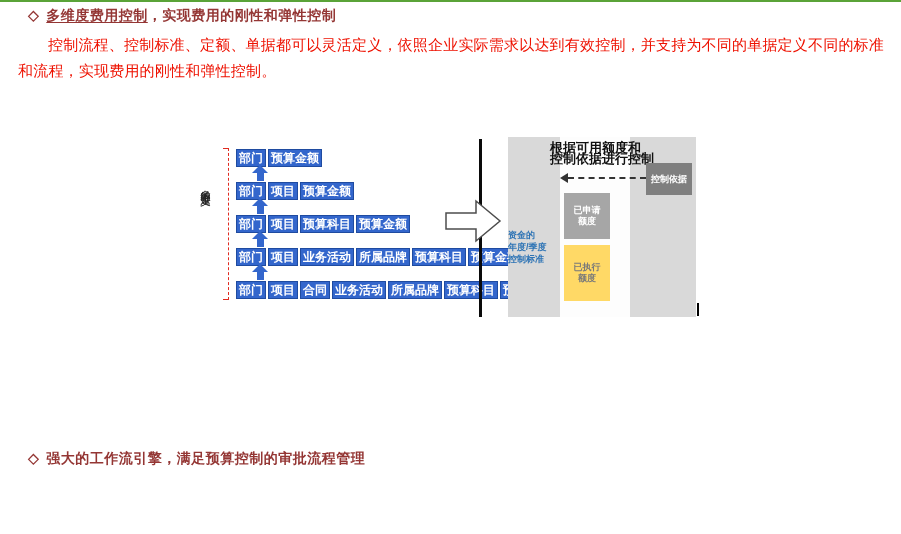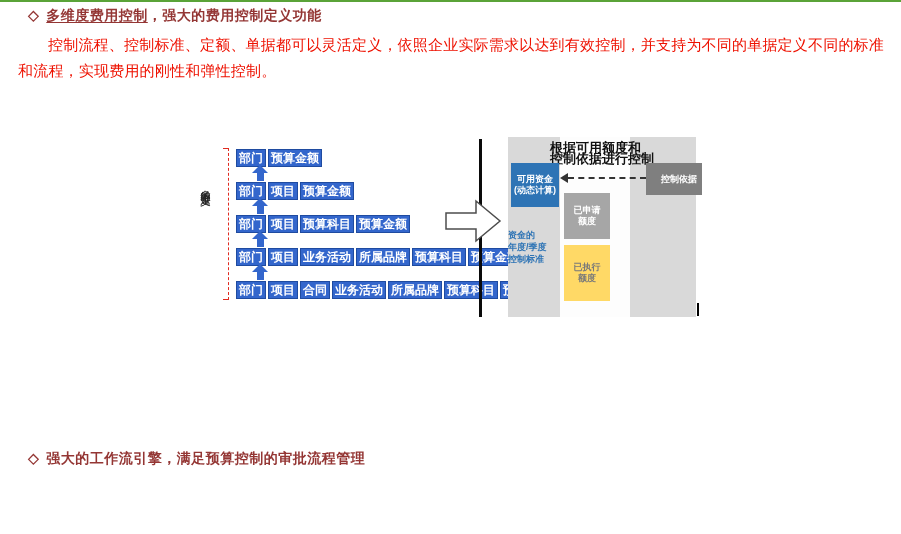--- a/index.html
+++ b/index.html
@@ -36,39 +36,39 @@
   .blackbar{position:absolute;left:284px;top:4px;width:3px;height:178px;background:#0a0a0a;}
   .big-arrow{position:absolute;left:250px;top:62px;}
 
   .rpanel{position:absolute;left:313px;top:2px;width:188px;height:180px;background:#d9d9d9;}
   .rp-strip{position:absolute;left:52px;top:0;width:70px;height:180px;background:#fdfdfd;}
   .rp-title{position:absolute;left:42px;top:5px;font-size:13px;font-weight:bold;color:#111;
             line-height:11px;white-space:nowrap;}
   .rp-box{position:absolute;font-weight:bold;font-size:9px;display:flex;flex-direction:column;
           justify-content:center;align-items:center;text-align:center;line-height:11px;}
   .avail{left:3px;top:26px;width:48px;height:44px;background:#2e74b5;color:#fff;}
-  .ctrl{left:138px;top:26px;width:46px;height:32px;background:#7f7f7f;color:#fff;padding-left:10px;}
+  .ctrl{left:138px;top:26px;width:46px;height:32px;background:#7f7f7f;color:#fff;}
   .applied{left:56px;top:56px;width:46px;height:46px;background:#a6a6a6;color:#fff;}
   .executed{left:56px;top:108px;width:46px;height:56px;background:#ffd966;color:#7a7a7a;align-items:center;}
   .total-label{position:absolute;left:0;top:92px;width:52px;text-align:left;font-size:9px;
                font-weight:bold;color:#2e74b5;line-height:12px;}
   .da-line{position:absolute;left:60px;top:40px;width:78px;height:0;border-top:2px dashed #333;}
   .da-head{position:absolute;left:52px;top:36px;width:0;height:0;border-top:5px solid transparent;
            border-bottom:5px solid transparent;border-right:8px solid #333;}
 
   .caret{position:absolute;left:697px;top:303px;width:2px;height:13px;background:#000;}
 </style>
 </head>
 <body>
 
 <div class="page">
   <div class="top-rule"></div>
 
   <div class="heading h1-pos">
-    <span class="bullet">◇</span><span class="u">多维度费用控制</span><span>，强大的费用控制定义功能</span>
+    <span class="bullet">◇</span><span class="u">多维度费用控制</span><span>，实现费用的刚性和弹性控制</span>
   </div>
 
   <p class="para para1-pos">控制流程、控制标准、定额、单据都可以灵活定义，依照企业实际需求以达到有效控制，并支持为不同的单据定义不同的标准和流程，实现费用的刚性和弹性控制。</p>
 
   <div class="diagram">
     <div class="vlabel">多维的资金定义</div>
     <div class="dashline"></div>
     <div class="tick" style="left:28px;top:13px"></div>
     <div class="tick" style="left:28px;top:164px"></div>
 
@@ -129,24 +129,20 @@
     </svg>
 
     <div class="rpanel">
       <div class="rp-strip"></div>
 
       <div class="rp-title">
         <div>根据可用额度和</div>
         <div>控制依据进行控制</div>
       </div>
 
-      <div class="rp-box avail">
-        <div>可用资金</div>
-        <div>(动态计算)</div>
-      </div>
 
       <div class="rp-box ctrl">
         <div>控制依据</div>
       </div>
 
       <div class="da-line"></div>
       <div class="da-head"></div>
 
       <div class="rp-box applied">
         <div>已申请</div>

